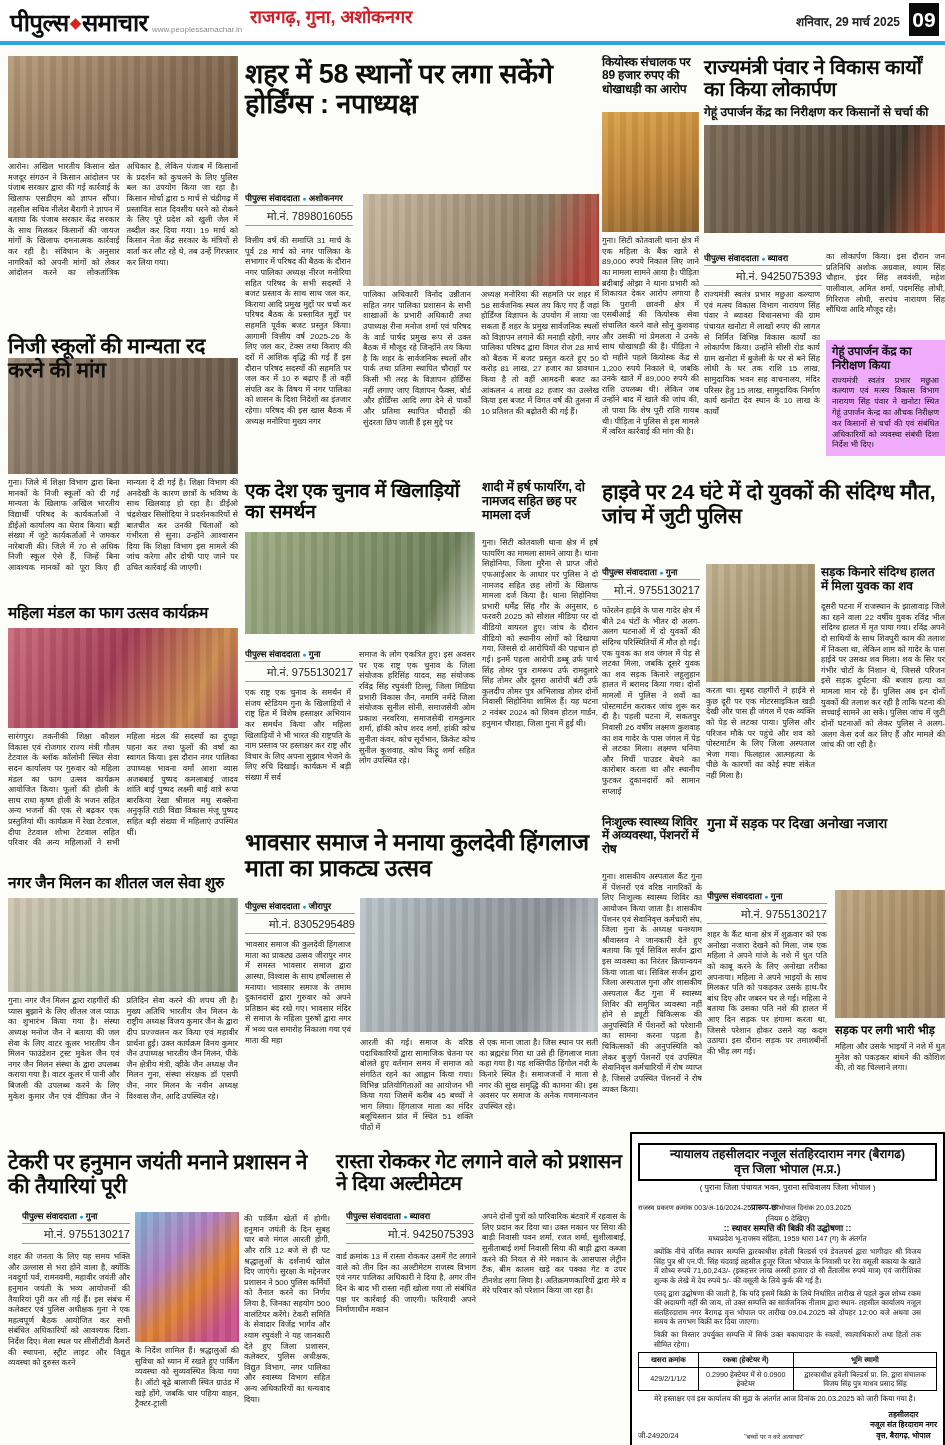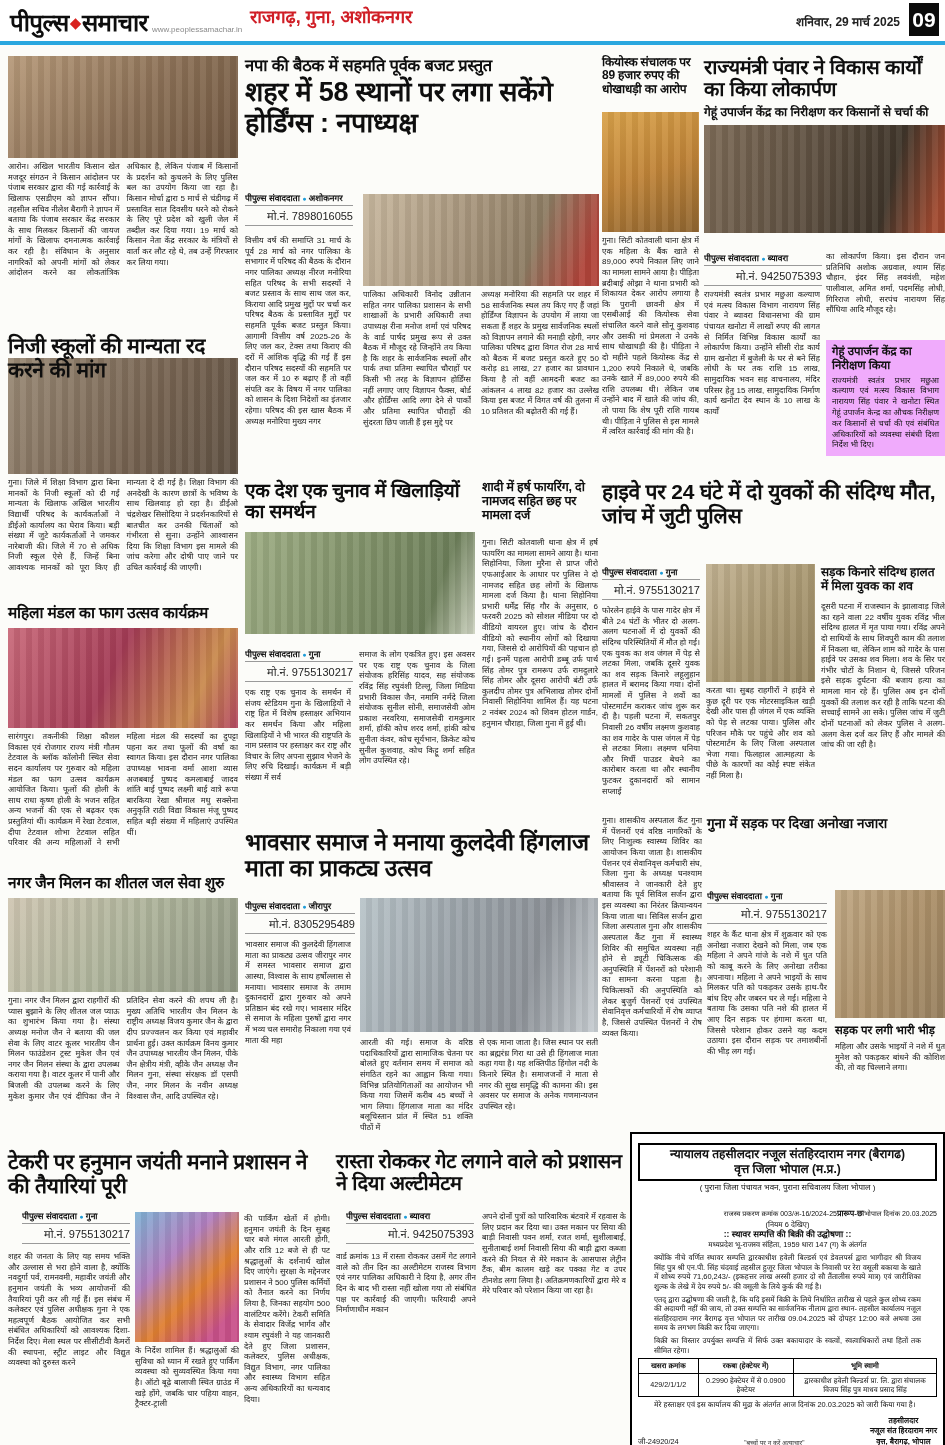--- a/index.html
+++ b/index.html
@@ -26,21 +26,21 @@
   .ph i{display:block;width:100%;height:100%;
         background-image:repeating-linear-gradient(90deg,rgba(255,255,255,.06) 0 6px,rgba(0,0,0,.05) 6px 12px);}
   .subhl{font-weight:bold;color:#0e0e0e;line-height:1.15;}
   .gbox{background:#f0abfc;padding:5px 6px;margin-top:6px;}
   .gbox .t{font-weight:bold;font-size:11.5px;line-height:1.2;margin-bottom:3px;}
   .gbox .x{font-size:8px;line-height:1.35;text-align:justify;}
   
   #notice{border:2px solid #000;background:#fff;padding:9px 6px;font-size:7.4px;line-height:1.3;}
   .n-titlebox{border:2px solid #000;text-align:center;font-weight:bold;font-size:12px;line-height:1.25;padding:2px 2px;margin-bottom:2px;}
   .n-sub{text-align:center;font-size:8px;margin:2px 0;}
-  .n-meta{display:flex;justify-content:flex-end;font-size:7px;margin-top:16px;}
+  .n-meta{display:flex;justify-content:flex-start;font-size:7px;margin-top:10px;}
   .n-center{text-align:center;}
   .n-decl{text-align:center;font-weight:bold;font-size:8.5px;}
   .n-par{text-align:justify;margin:3px 16px;}
   #notice table{width:100%;border-collapse:collapse;font-size:7.2px;margin:3px 0;}
   #notice th,#notice td{border:1px solid #000;padding:2px;text-align:center;vertical-align:middle;}
   .n-foot{display:flex;justify-content:space-between;align-items:flex-end;margin-top:6px;}
   .n-sign{text-align:center;font-weight:bold;line-height:1.35;font-size:7.6px;}
   .n-slogan{font-size:6.3px;color:#333;}
 </style>
 </head>
@@ -95,21 +95,20 @@
     <div class="ph" style="width:230px;height:94px;background:linear-gradient(125deg,#cfc6b2,#aeb49b 50%,#8f9682);">
         <i></i>
       </div>
     <div class="bt cols2" style="height:150px;margin-top:4px;">
       <span>गुना। नगर जैन मिलन द्वारा राहगीरों की प्यास बुझाने के लिए शीतल जल प्याऊ का शुभारंभ किया गया है। संस्था अध्यक्ष मनोज जैन ने बताया की जल सेवा के लिए वाटर कूलर भारतीय जैन मिलन फाउंडेशन ट्रस्ट मुकेश जैन एवं नगर जैन मिलन संस्था के द्वारा उपलब्ध कराया गया है। वाटर कूलर में पानी और बिजली की उपलब्ध करने के लिए मुकेश कुमार जैन एवं दीपिका जैन ने</span>
       <span>प्रतिदिन सेवा करने की शपथ ली है। मुख्य अतिथि भारतीय जैन मिलन के राष्ट्रीय अध्यक्ष विजय कुमार जैन के द्वारा दीप प्रज्ज्वलन कर किया एवं महावीर प्रार्थना हुई। उक्त कार्यक्रम विनय कुमार जैन उपाध्यक्ष भारतीय जैन मिलन, पीके जैन क्षेत्रीय मंत्री, व्हीके जैन अध्यक्ष जैन मिलन गुना, संस्था संरक्षक डॉ एसपी जैन, नगर मिलन के नवीन अध्यक्ष विश्वास जैन, आदि उपस्थित रहे।</span>
     </div>
   </div>
 
   <div class="abs" style="left:245px;top:56px;width:354px;height:424px;">
-    <div class="hl" style="font-size:16.5px;">नपा की बैठक में सहमति पूर्वक बजट प्रस्तुत</div>
     <div class="hl" style="font-size:27px;margin-top:3px;height:70px;">शहर में 58 स्थानों पर लगा सकेंगे होर्डिंग्स : नपाध्यक्ष</div>
     <div class="abs" style="left:0;top:136px;width:354px;height:288px;">
       <div class="abs" style="left:0;top:0;width:108px;">
         <div class="byl"><span>पीपुल्स संवाददाता</span> <span class="dot">●</span> <span>अशोकनगर</span></div>
         <div class="phone">मो.नं. 7898016055</div>
       </div>
       <div class="ph abs" style="left:118px;top:2px;width:236px;height:92px;background:linear-gradient(110deg,#c9b9a0,#a5937a 45%,#8d7c63 70%,#b1443a 92%);">
           <i></i>
         </div>
       <div class="bt abs" style="left:0;top:44px;width:106px;height:244px;">वित्तीय वर्ष की समाप्ति 31 मार्च के पूर्व 28 मार्च को नगर पालिका के सभागार में परिषद की बैठक के दौरान नगर पालिका अध्यक्ष नीरज मनोरिया सहित परिषद के सभी सदस्यों ने बजट प्रस्ताव के साथ साथ जल कर, किराया आदि प्रमुख मुद्दों पर चर्चा कर परिषद बैठक के प्रस्तावित मुद्दों पर सहमति पूर्वक बजट प्रस्तुत किया। आगामी वित्तीय वर्ष 2025-26 के लिए जल कर, टेक्स तथा किराए की दरों में आंशिक वृद्धि की गई हैं इस दौरान परिषद सदस्यों की सहमति पर जल कर में 10 रु बढ़ाए हैं तो वहीं संपति कर के विषय में नगर पालिका को शासन के दिशा निदेशों का इंतजार रहेगा। परिषद की इस खास बैठक में अध्यक्ष मनोरिया मुख्य नगर</div>
@@ -187,20 +186,21 @@
     </div>
     <div class="ph abs" style="left:115px;top:68px;width:238px;height:134px;background:linear-gradient(105deg,#b9c4c9,#9aa2a8 40%,#8e9399 70%,#c9cfd3);">
         <i></i>
       </div>
     <div class="bt abs" style="left:0;top:110px;width:106px;height:200px;">भावसार समाज की कुलदेवी हिंगलाज माता का प्राकट्य उत्सव जीरापुर नगर में समस्त भावसार समाज द्वारा आस्था, विश्वास के साथ हर्षोल्लास से मनाया। भावसार समाज के तमाम दुकानदारों द्वारा गुरुवार को अपने प्रतिष्ठान बंद रखे गए। भावसार मंदिर से समाज के महिला पुरुषों द्वारा नगर में भव्य चल समारोह निकाला गया एवं माता की महा</div>
     <div class="bt abs" style="left:115px;top:208px;width:113px;height:102px;">आरती की गई। समाज के वरिष्ठ पदाधिकारियों द्वारा सामाजिक चेतना पर बोलते हुए वर्तमान समय में समाज को संगठित रहने का आह्वान किया गया। विभिन्न प्रतियोगिताओं का आयोजन भी किया गया जिसमें करीब 45 बच्चों ने भाग लिया। हिंगलाज माता का मंदिर बलूचिस्तान प्रांत में स्थित 51 शक्ति पीठों में</div>
     <div class="bt abs" style="left:234px;top:208px;width:119px;height:102px;">से एक माना जाता है। जिस स्थान पर सती का ब्रह्मरंध्र गिरा था उसे ही हिंगलाज माता कहा गया है। यह शक्तिपीठ हिंगोल नदी के किनारे स्थित है। समाजजनों ने माता से नगर की सुख समृद्धि की कामना की। इस अवसर पर समाज के अनेक गणमान्यजन उपस्थित रहे।</div>
   </div>
 
   <div class="abs" style="left:602px;top:816px;width:100px;height:330px;">
+    <div class="hl" style="font-size:12px;height:56px;">निःशुल्क स्वास्थ्य शिविर में अव्यवस्था, पेंशनरों में रोष</div>
     <div class="bt" style="height:270px;">गुना। शासकीय अस्पताल कैंट गुना में पेंशनरों एवं वरिष्ठ नागरिकों के लिए निःशुल्क स्वास्थ्य शिविर का आयोजन किया जाता है। शासकीय पेंशनर एवं सेवानिवृत्त कर्मचारी संघ, जिला गुना के अध्यक्ष घनश्याम श्रीवास्तव ने जानकारी देते हुए बताया कि पूर्व सिविल सर्जन द्वारा इस व्यवस्था का निरंतर क्रियान्वयन किया जाता था। सिविल सर्जन द्वारा जिला अस्पताल गुना और शासकीय अस्पताल कैंट गुना में स्वास्थ्य शिविर की समुचित व्यवस्था नहीं होने से ड्यूटी चिकित्सक की अनुपस्थिति में पेंशनरों को परेशानी का सामना करना पड़ता है। चिकित्सकों की अनुपस्थिति को लेकर बुजुर्ग पेंशनरों एवं उपस्थित सेवानिवृत्त कर्मचारियों में रोष व्याप्त है, जिससे उपस्थित पेंशनरों ने रोष व्यक्त किया।</div>
   </div>
 
   <div class="abs" style="left:707px;top:816px;width:238px;height:330px;">
     <div class="subhl" style="font-size:13.5px;height:20px;">गुना में सड़क पर दिखा अनोखा नजारा</div>
     <div class="abs" style="left:0;top:74px;width:120px;">
       <div class="byl"><span>पीपुल्स संवाददाता</span> <span class="dot">●</span> <span>गुना</span></div>
       <div class="phone">मो.नं. 9755130217</div>
     </div>
     <div class="bt abs" style="left:0;top:114px;width:120px;height:212px;">शहर के कैंट थाना क्षेत्र में शुक्रवार को एक अनोखा नजारा देखने को मिला, जब एक महिला ने अपने गांजे के नशे में धुत पति को काबू करने के लिए अनोखा तरीका अपनाया। महिला ने अपने भाइयों के साथ मिलकर पति को पकड़कर उसके हाथ-पैर बांध दिए और जबरन घर ले गई। महिला ने बताया कि उसका पति नशे की हालत में आए दिन सड़क पर हंगामा करता था, जिससे परेशान होकर उसने यह कदम उठाया। इस दौरान सड़क पर तमाशबीनों की भीड़ लग गई।</div>

